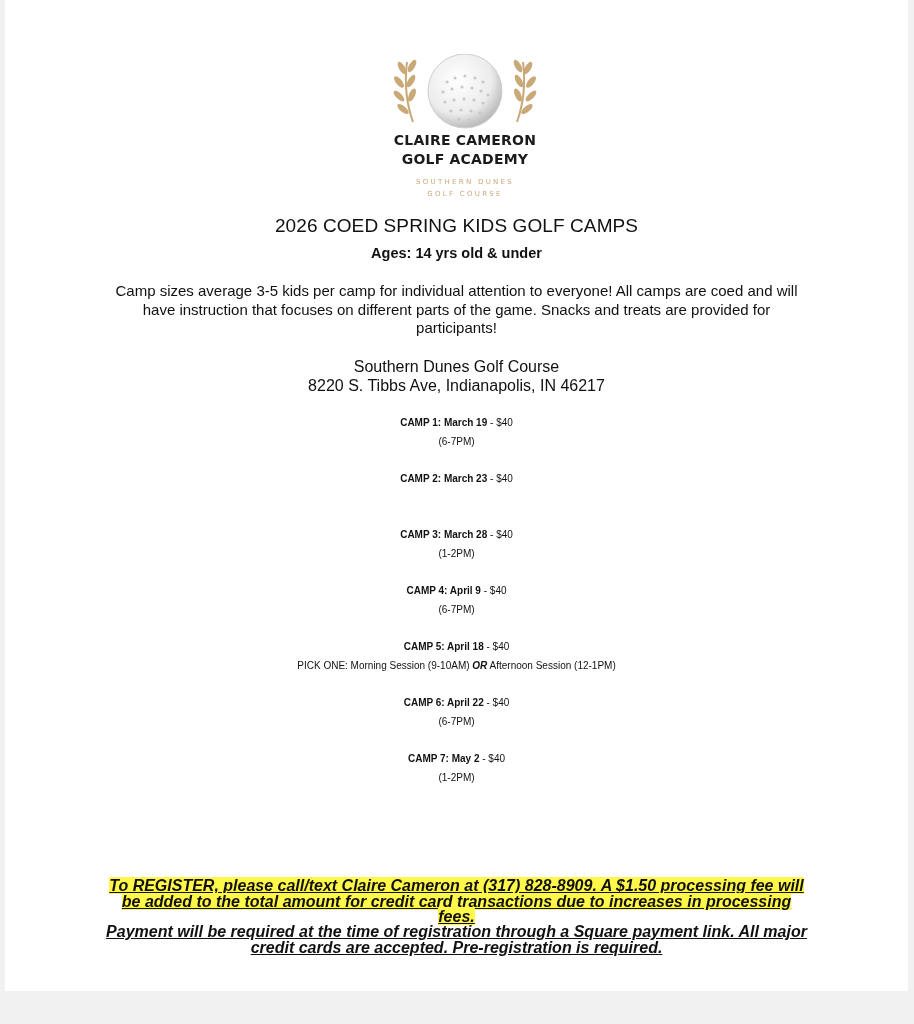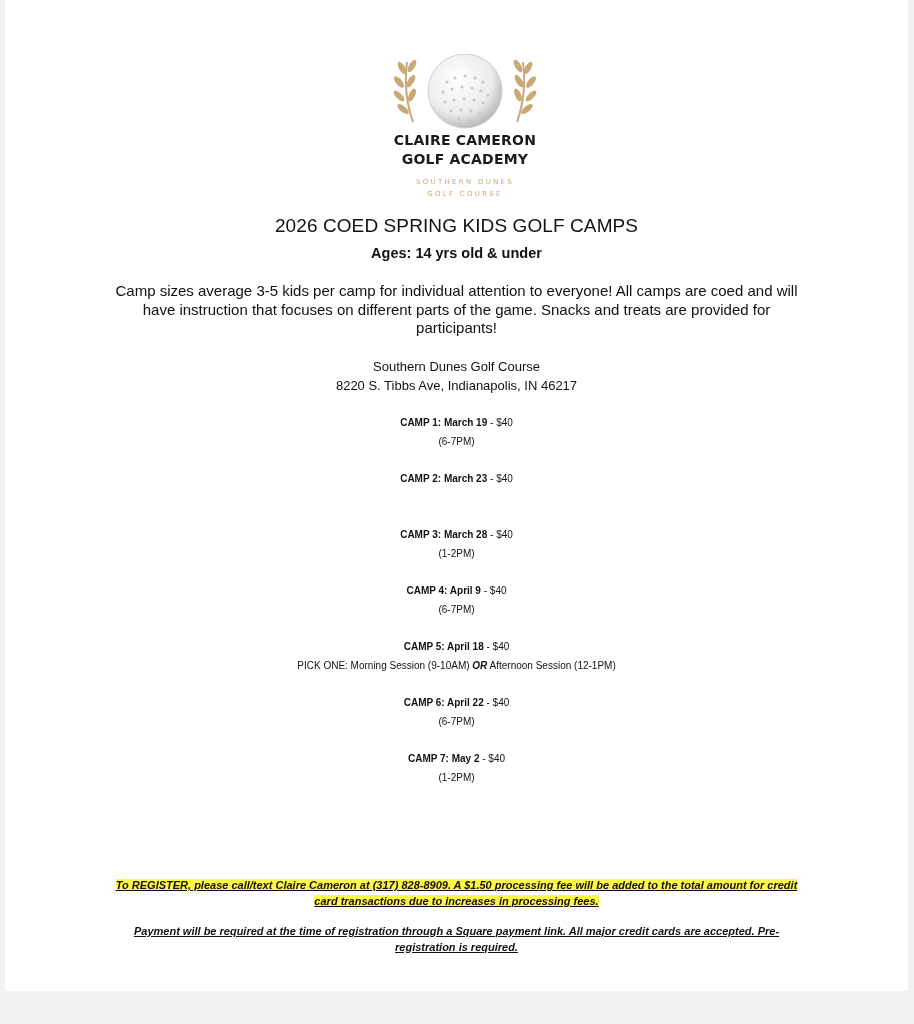--- a/index.html
+++ b/index.html
@@ -27,28 +27,28 @@
     font-family: "DejaVu Sans", sans-serif; font-weight: normal;
     font-size: 7px; letter-spacing: 2.3px; color: #c9a978;
   }
   .logo-sub.s1 { top: 124px; }
   .logo-sub.s2 { top: 136px; }
 
   .center { position: absolute; left: 0; width: 903px; text-align: center; }
   .title { top: 215px; font-size: 19px; font-weight: normal; letter-spacing: 0.1px; }
   .ages { top: 245px; font-size: 14.5px; font-weight: bold; }
   .intro { top: 282px; left: 100px; width: 703px; font-size: 15px; line-height: 18.5px; }
-  .venue { top: 357px; font-size: 13px; line-height: 19px; }
+  .venue { top: 357px; font-size: 16px; line-height: 19px; }
 
   .camp { position: absolute; left: 0; width: 903px; text-align: center; font-size: 10px; line-height: 19px; }
   .camp .head b { font-weight: bold; }
 
   .notice {
     position: absolute; left: 100px; width: 703px; text-align: center;
-    font-size: 11px; font-weight: bold; font-style: italic;
+    font-size: 16px; font-weight: bold; font-style: italic;
     text-decoration: underline; line-height: 15.5px; color: #111;
   }
   .notice .hl { background: #fff84a; }
   .notice.n1 { top: 878px; }
   .notice.n2 { top: 924px; }
 </style>
 </head>
 <body>
 
 <div class="page">

